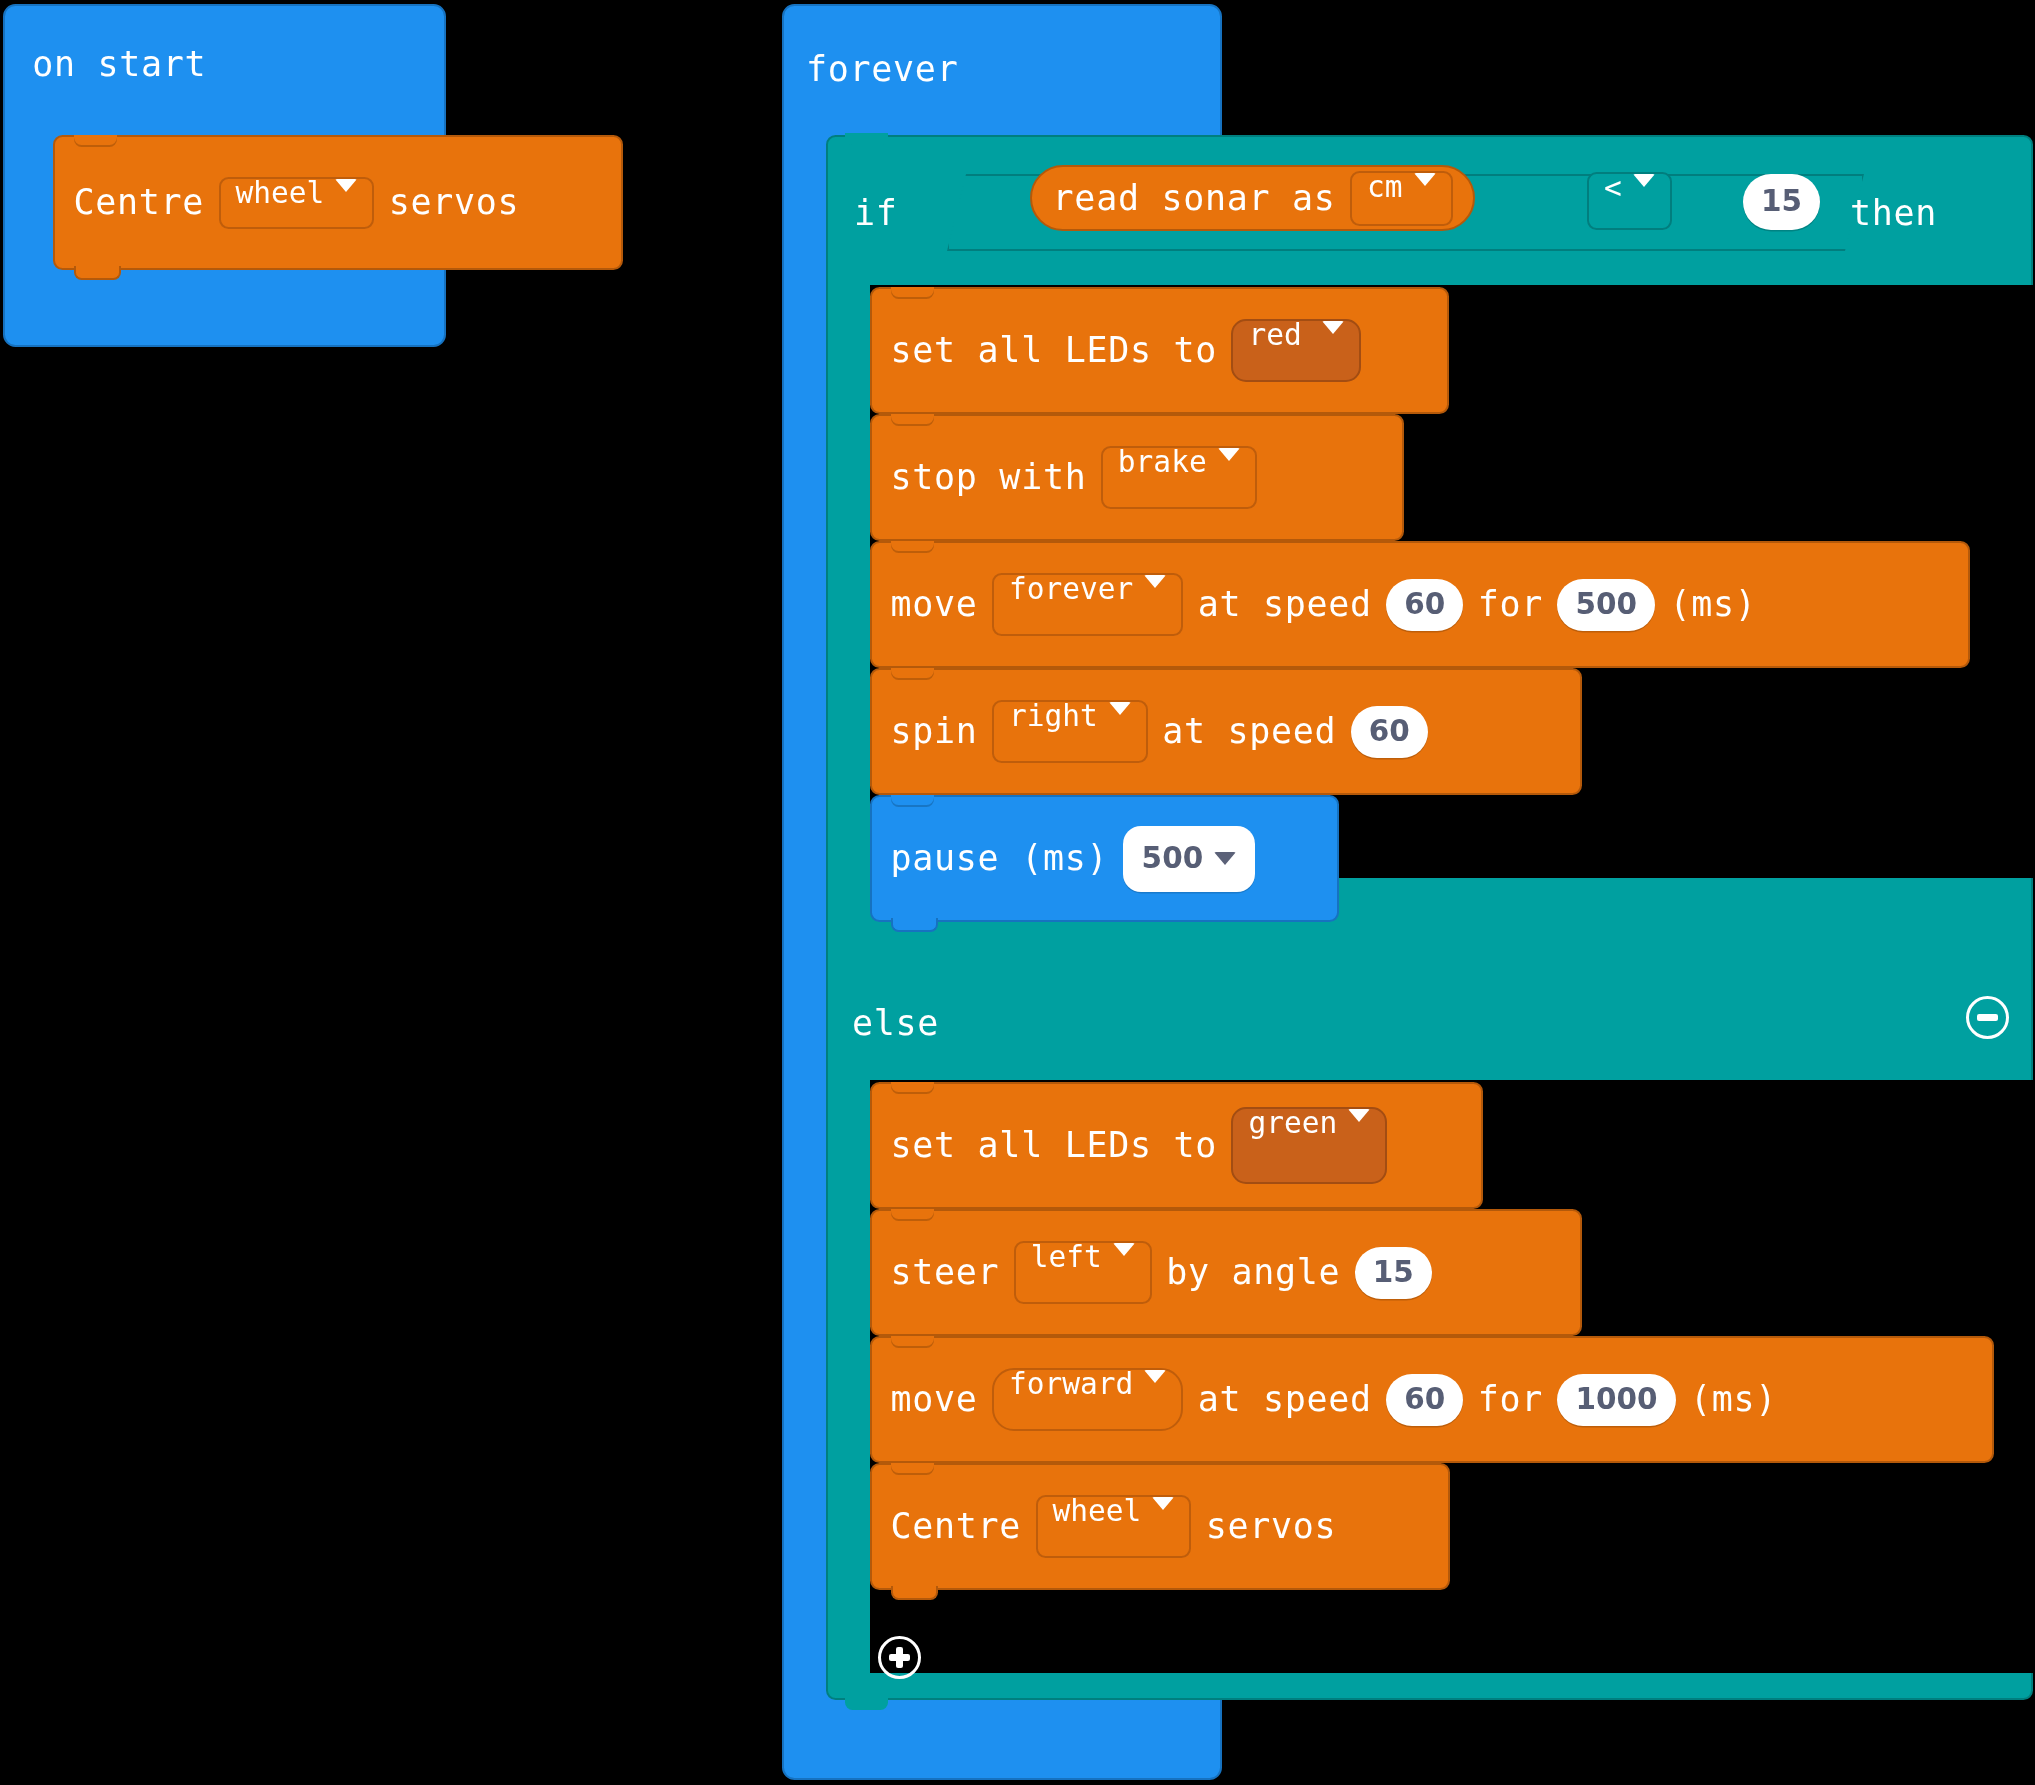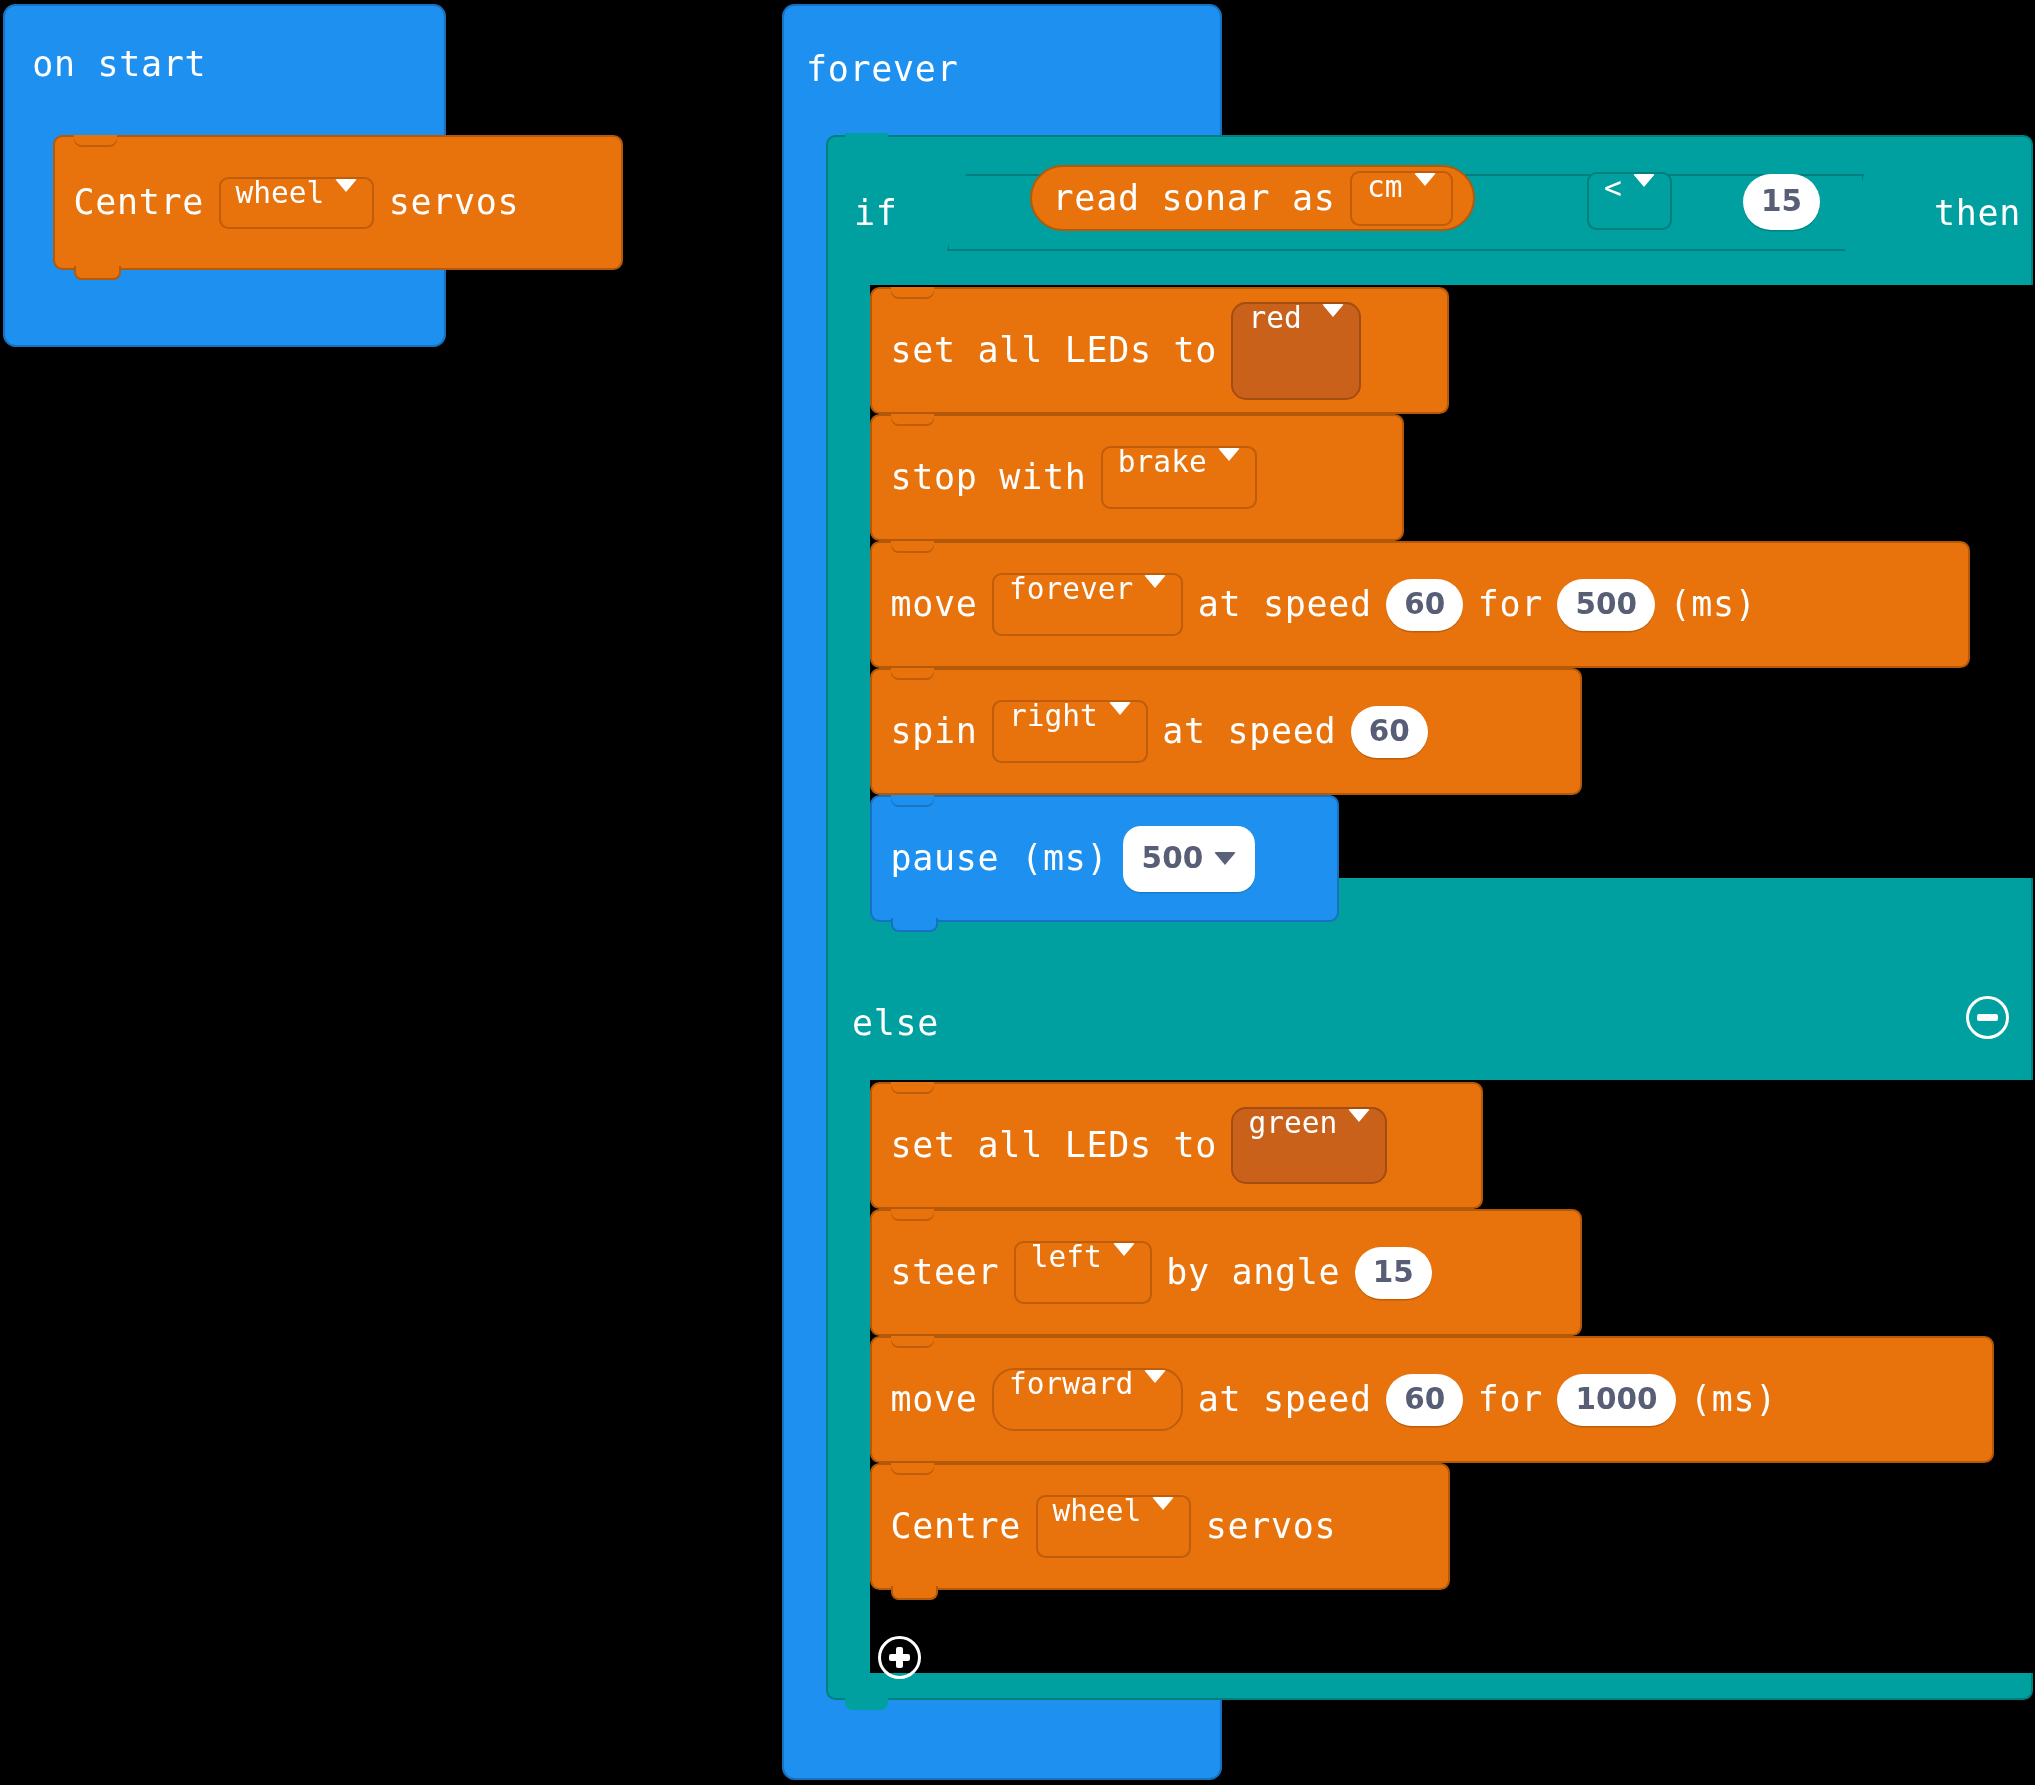--- a/index.html
+++ b/index.html
@@ -140,26 +140,26 @@
 
 <div class="fld drop-teal" style="position:absolute;left:1587px;top:172px;height:58px;z-index:6;">
   <span class="ftxt">&lt;</span>
   <span class="caret"></span>
 </div>
 
 <div class="num" style="position:absolute;left:1743px;top:174px;height:56px;min-width:71px;z-index:6;">
   <span>15</span>
 </div>
 
-<div class="lbl" style="position:absolute;left:1934px;top:196px;z-index:6;">then</div>
+<div class="lbl" style="position:absolute;left:1850px;top:196px;z-index:6;">then</div>
 
 <div class="blk c-orange notch-top" style="left:870px;top:287px;width:579px;height:127px;border-radius:9.6px;z-index:4;">
   <div class="row">
     <span class="lbl">set all LEDs to</span>
-    <span class="fld drop-orange-dark" style="height:98px;gap:20px;">
+    <span class="fld drop-orange-dark" style="height:63px;gap:20px;">
       <span class="ftxt">red</span>
       <span class="caret"></span>
     </span>
   </div>
 </div>
 
 <div class="blk c-orange notch-top" style="left:870px;top:414px;width:534px;height:127px;border-radius:9.6px;z-index:4;">
   <div class="row">
     <span class="lbl">stop with</span>
     <span class="fld drop-orange" style="height:63px;">

